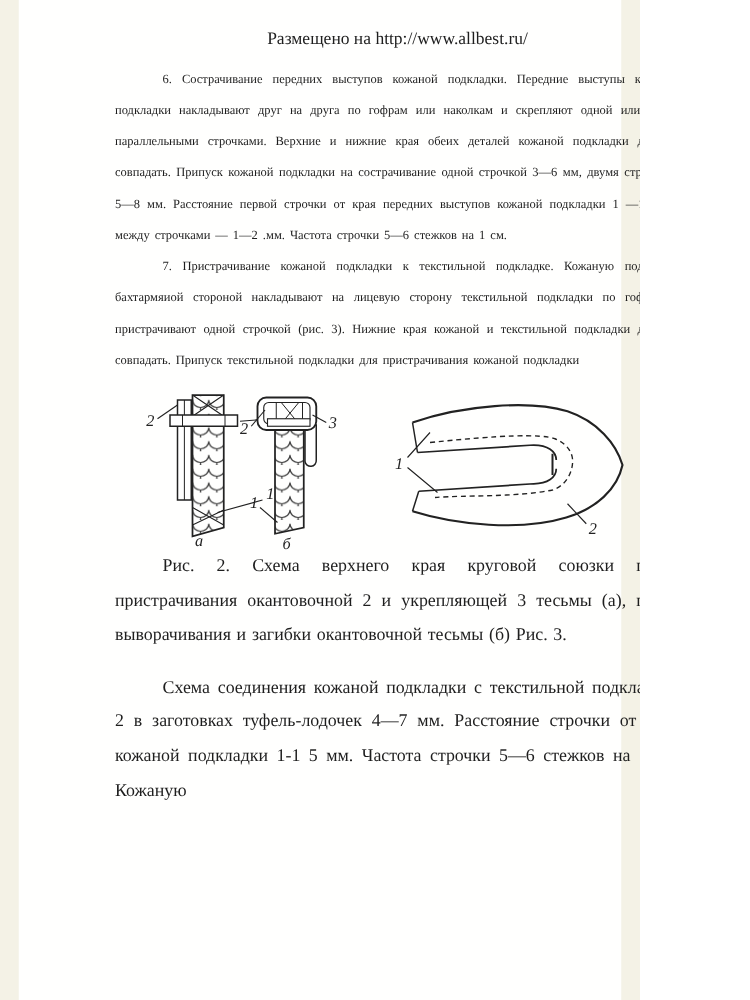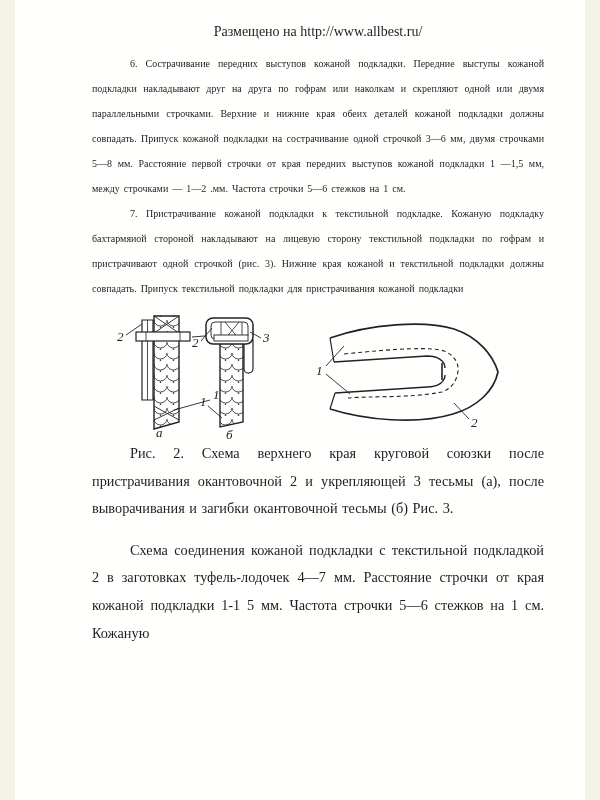--- a/index.html
+++ b/index.html
@@ -1,17 +1,17 @@
 <!DOCTYPE html>
 <html><head>
 <meta charset="utf-8">
 <style>
   html,body { margin:0; padding:0; background:#ffffff; }
   .page {
-    position:relative; width:600px; height:800px; background:#fffffe;
+    position:relative; width:512px; height:800px; background:#fffffe;
     overflow:hidden; font-family:"Liberation Serif", serif; color:#1e1e1e;
   }
   .edge { position:absolute; top:0; bottom:0; width:15px; background:#f4f2e6; }
   .edge.left  { left:0; }
   .edge.right { right:0; }
   .content { position:absolute; left:92px; top:0; width:452px; padding-top:24px; }
   .header {
     text-align:center; font-size:14px; line-height:16px; margin-bottom:11px;
     color:#1e1e1e;
   }

